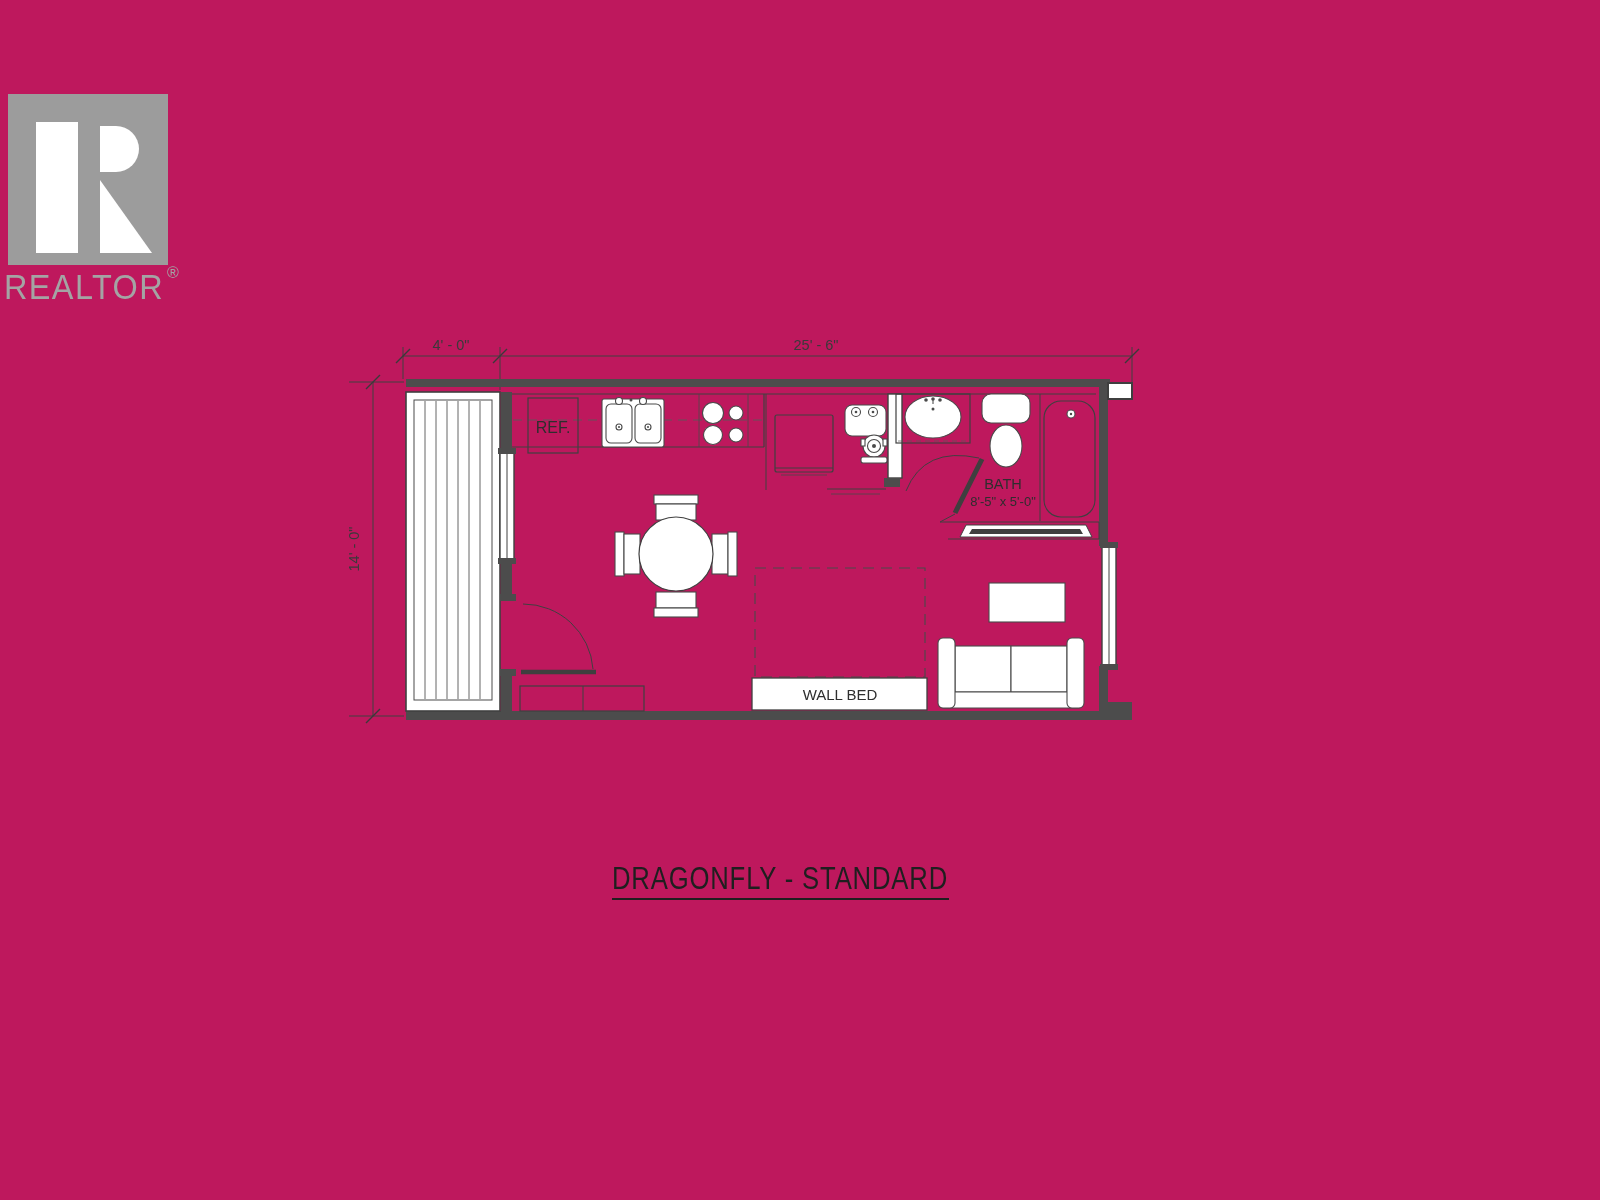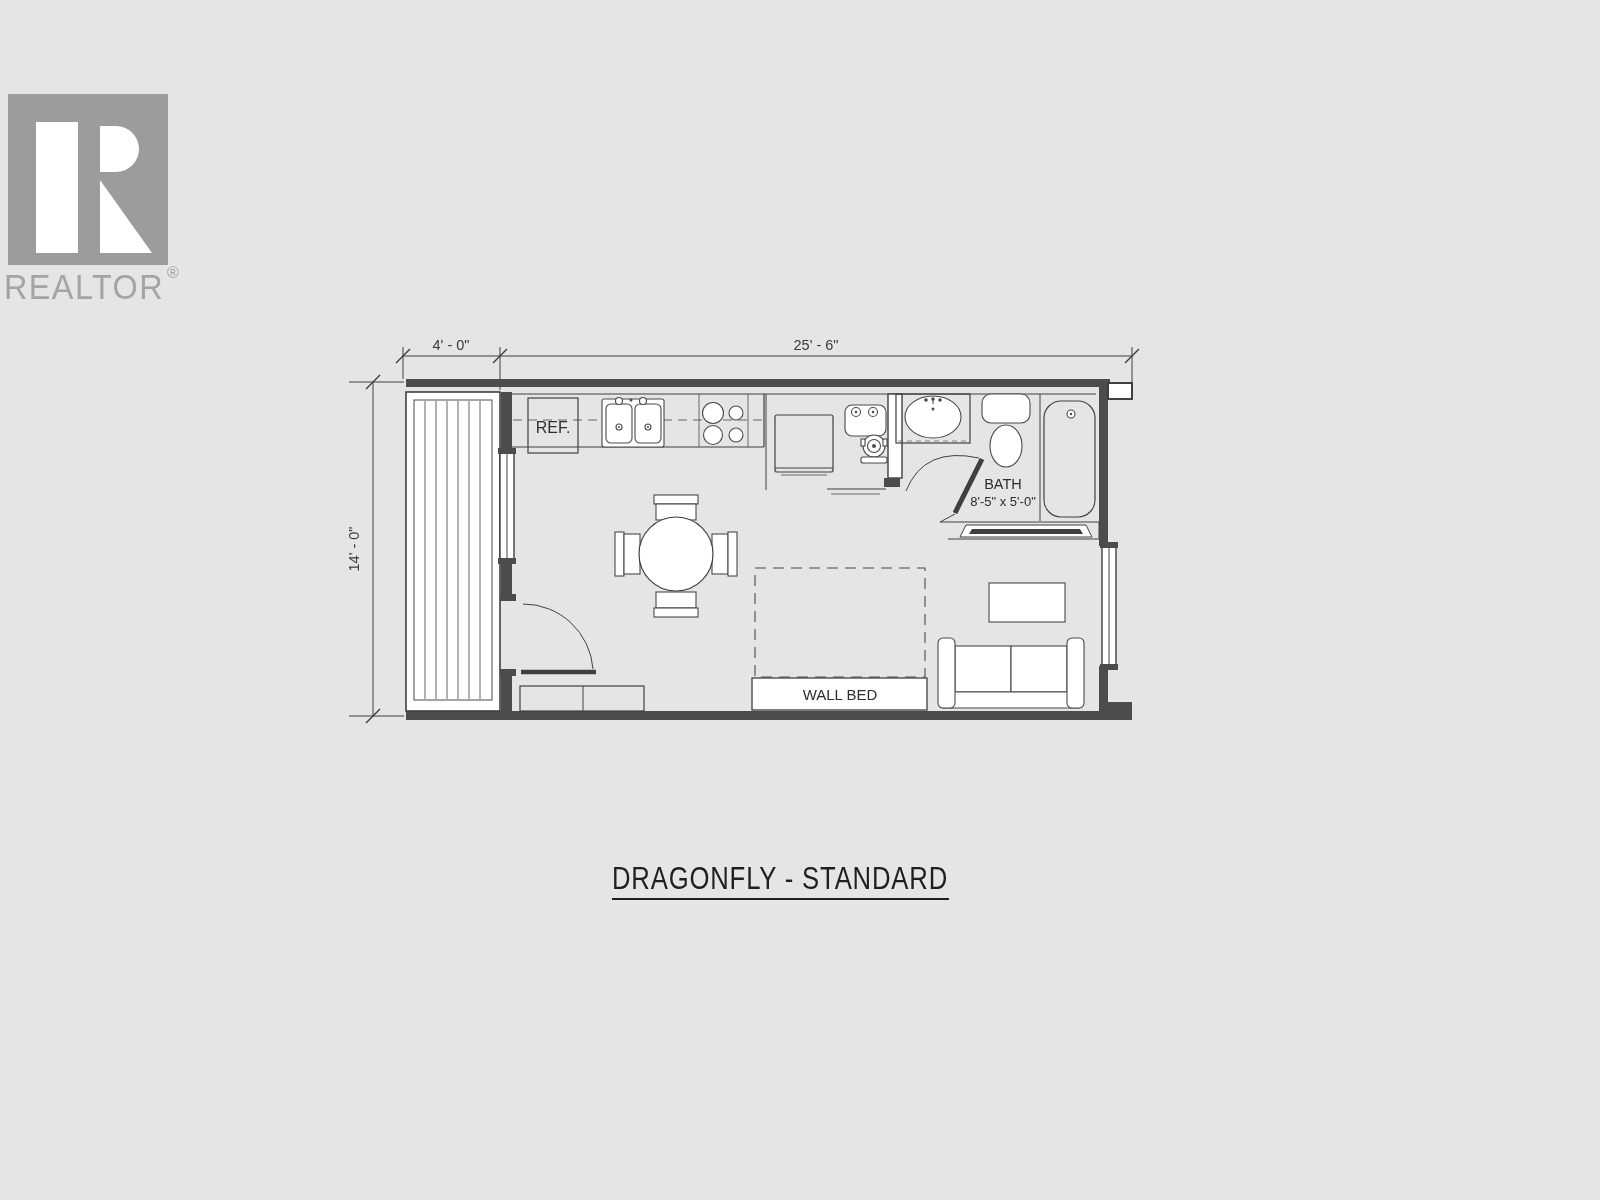--- a/index.html
+++ b/index.html
@@ -1,16 +1,16 @@
 <!DOCTYPE html>
 <html><head>
 <meta charset="utf-8">
 <style>
   html,body{margin:0;padding:0;background:#ffffff;}
-  .page{position:relative;width:1600px;height:1200px;background:#e5e5e5;overflow:hidden;
+  .page{position:relative;width:1600px;height:1200px;background:#be185d;overflow:hidden;
         font-family:"Liberation Sans", sans-serif;}
   svg text{font-family:"Liberation Sans", sans-serif;}
   .dimtext{fill:#3a3a3a;font-size:14.5px;}
   .labeltext{fill:#2e2e2e;}
   .thin{stroke:#404040;stroke-width:1;fill:none;}
   .med{stroke:#404040;stroke-width:1.2;fill:none;}
   .fixture{stroke:#4a4a4a;stroke-width:1.1;fill:#ffffff;}
 </style>
 </head>
 <body>

